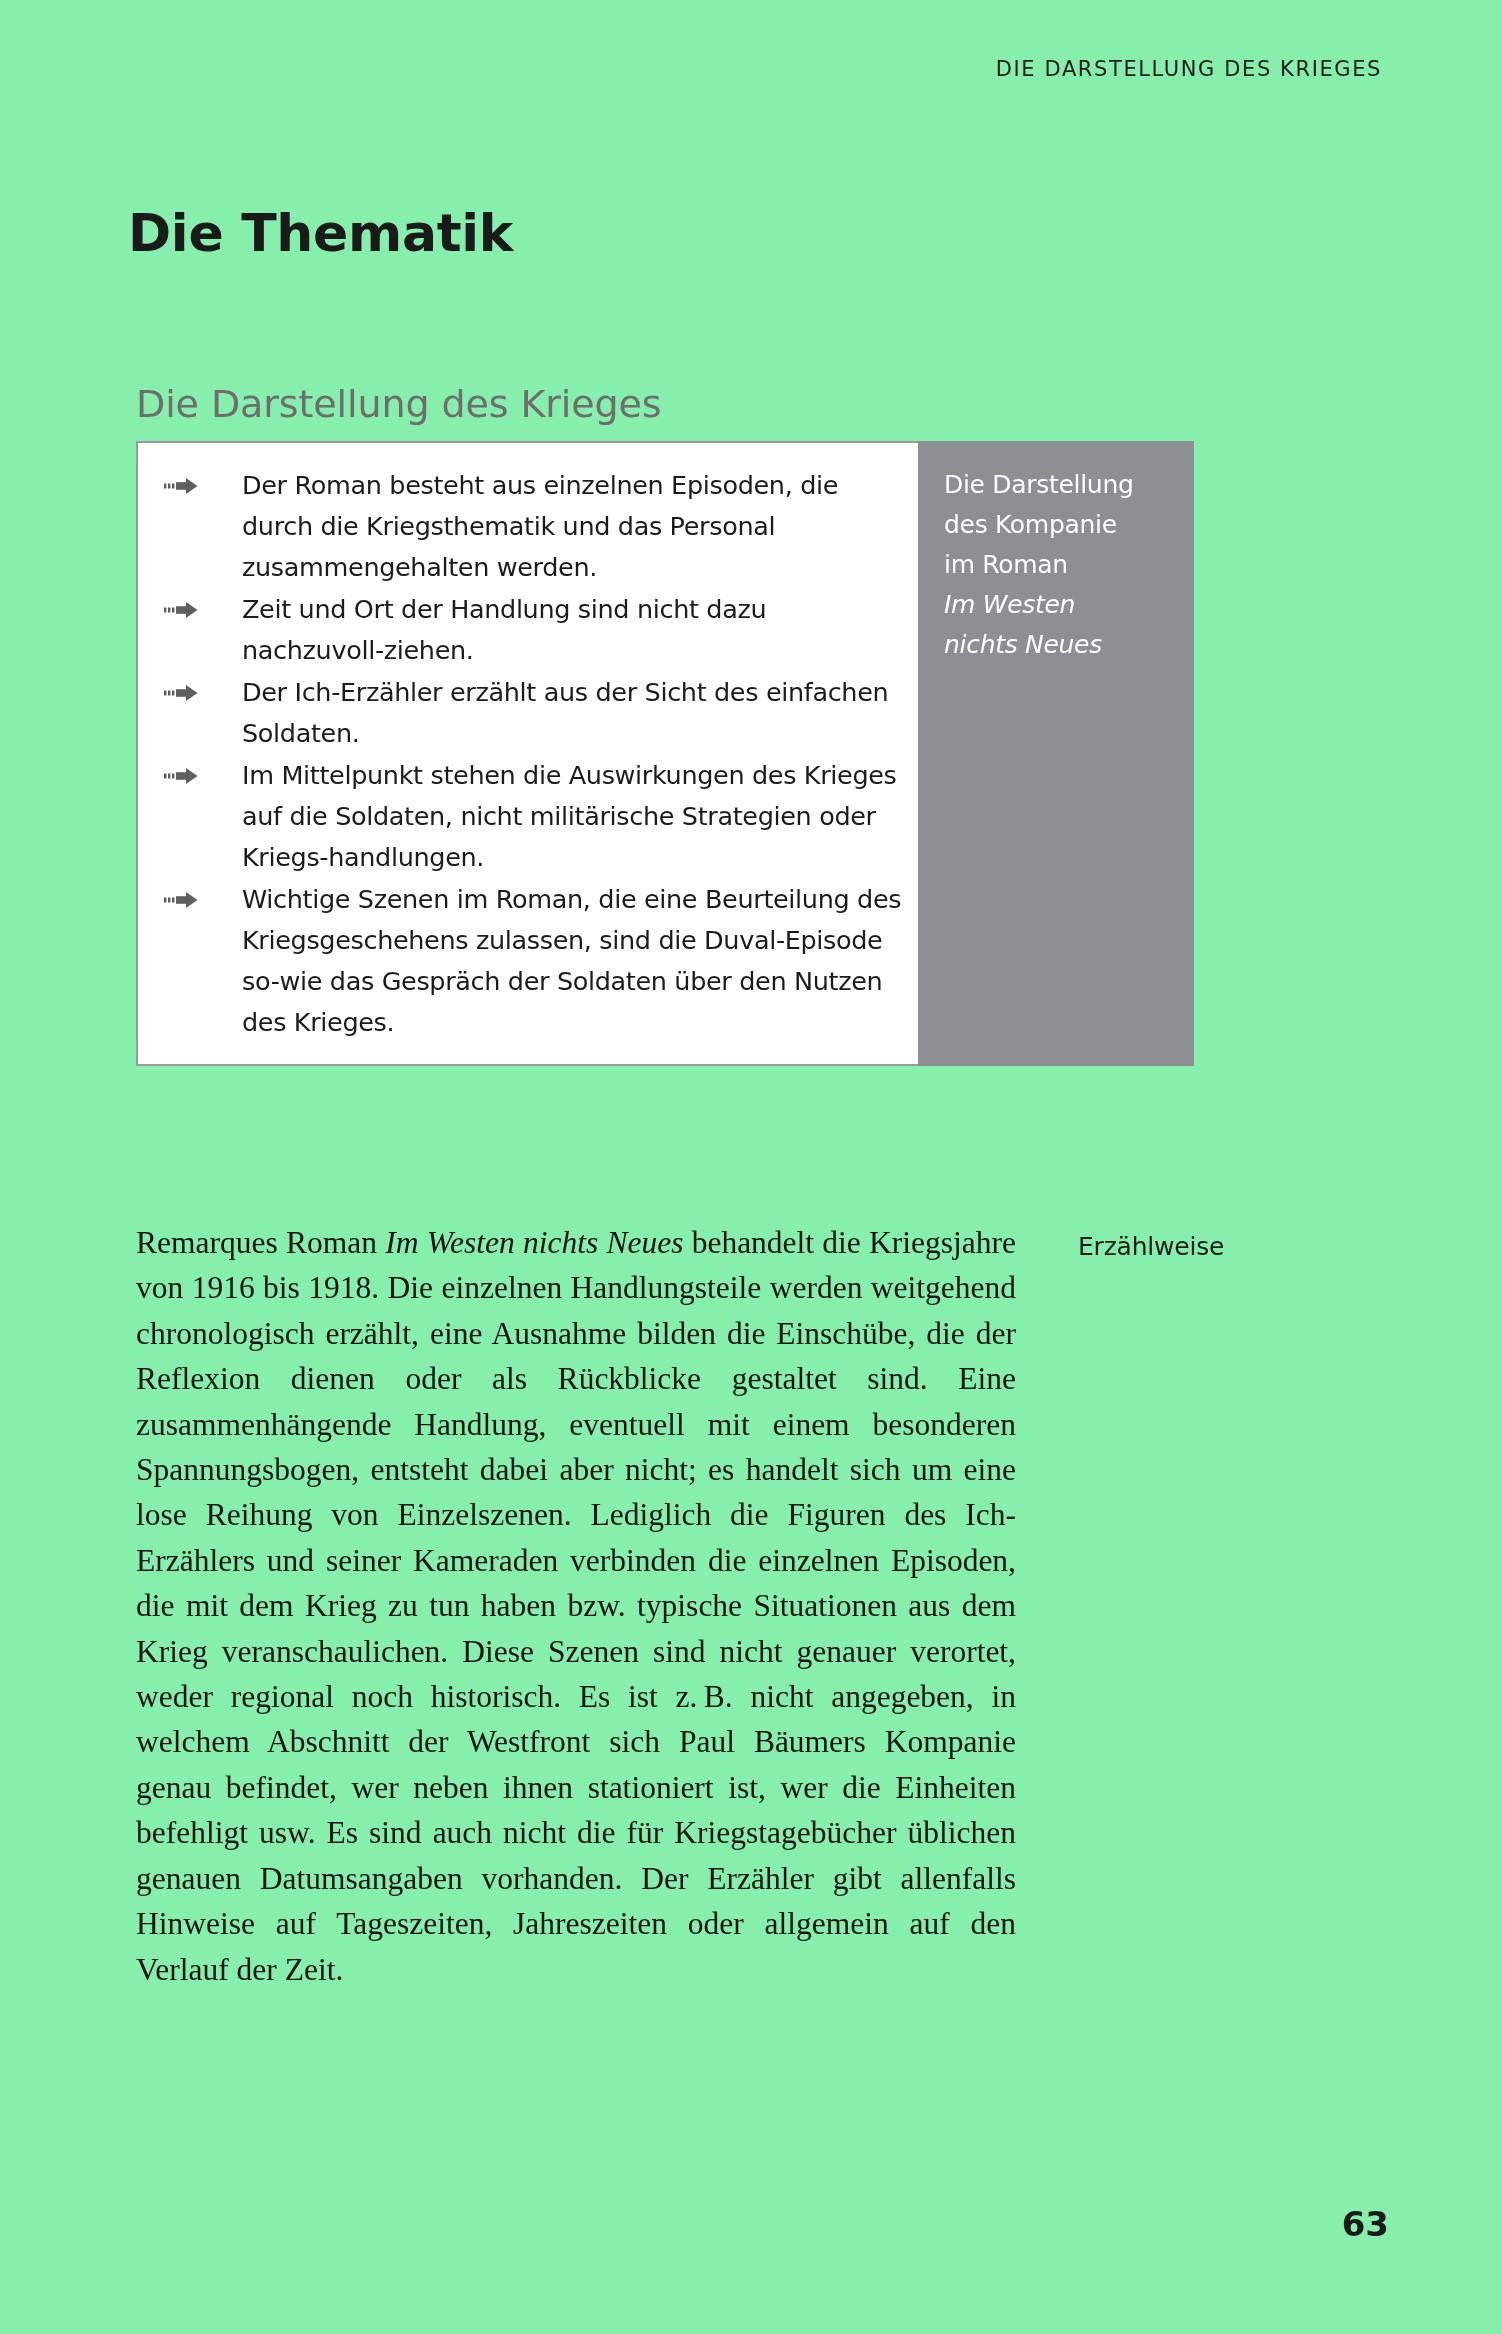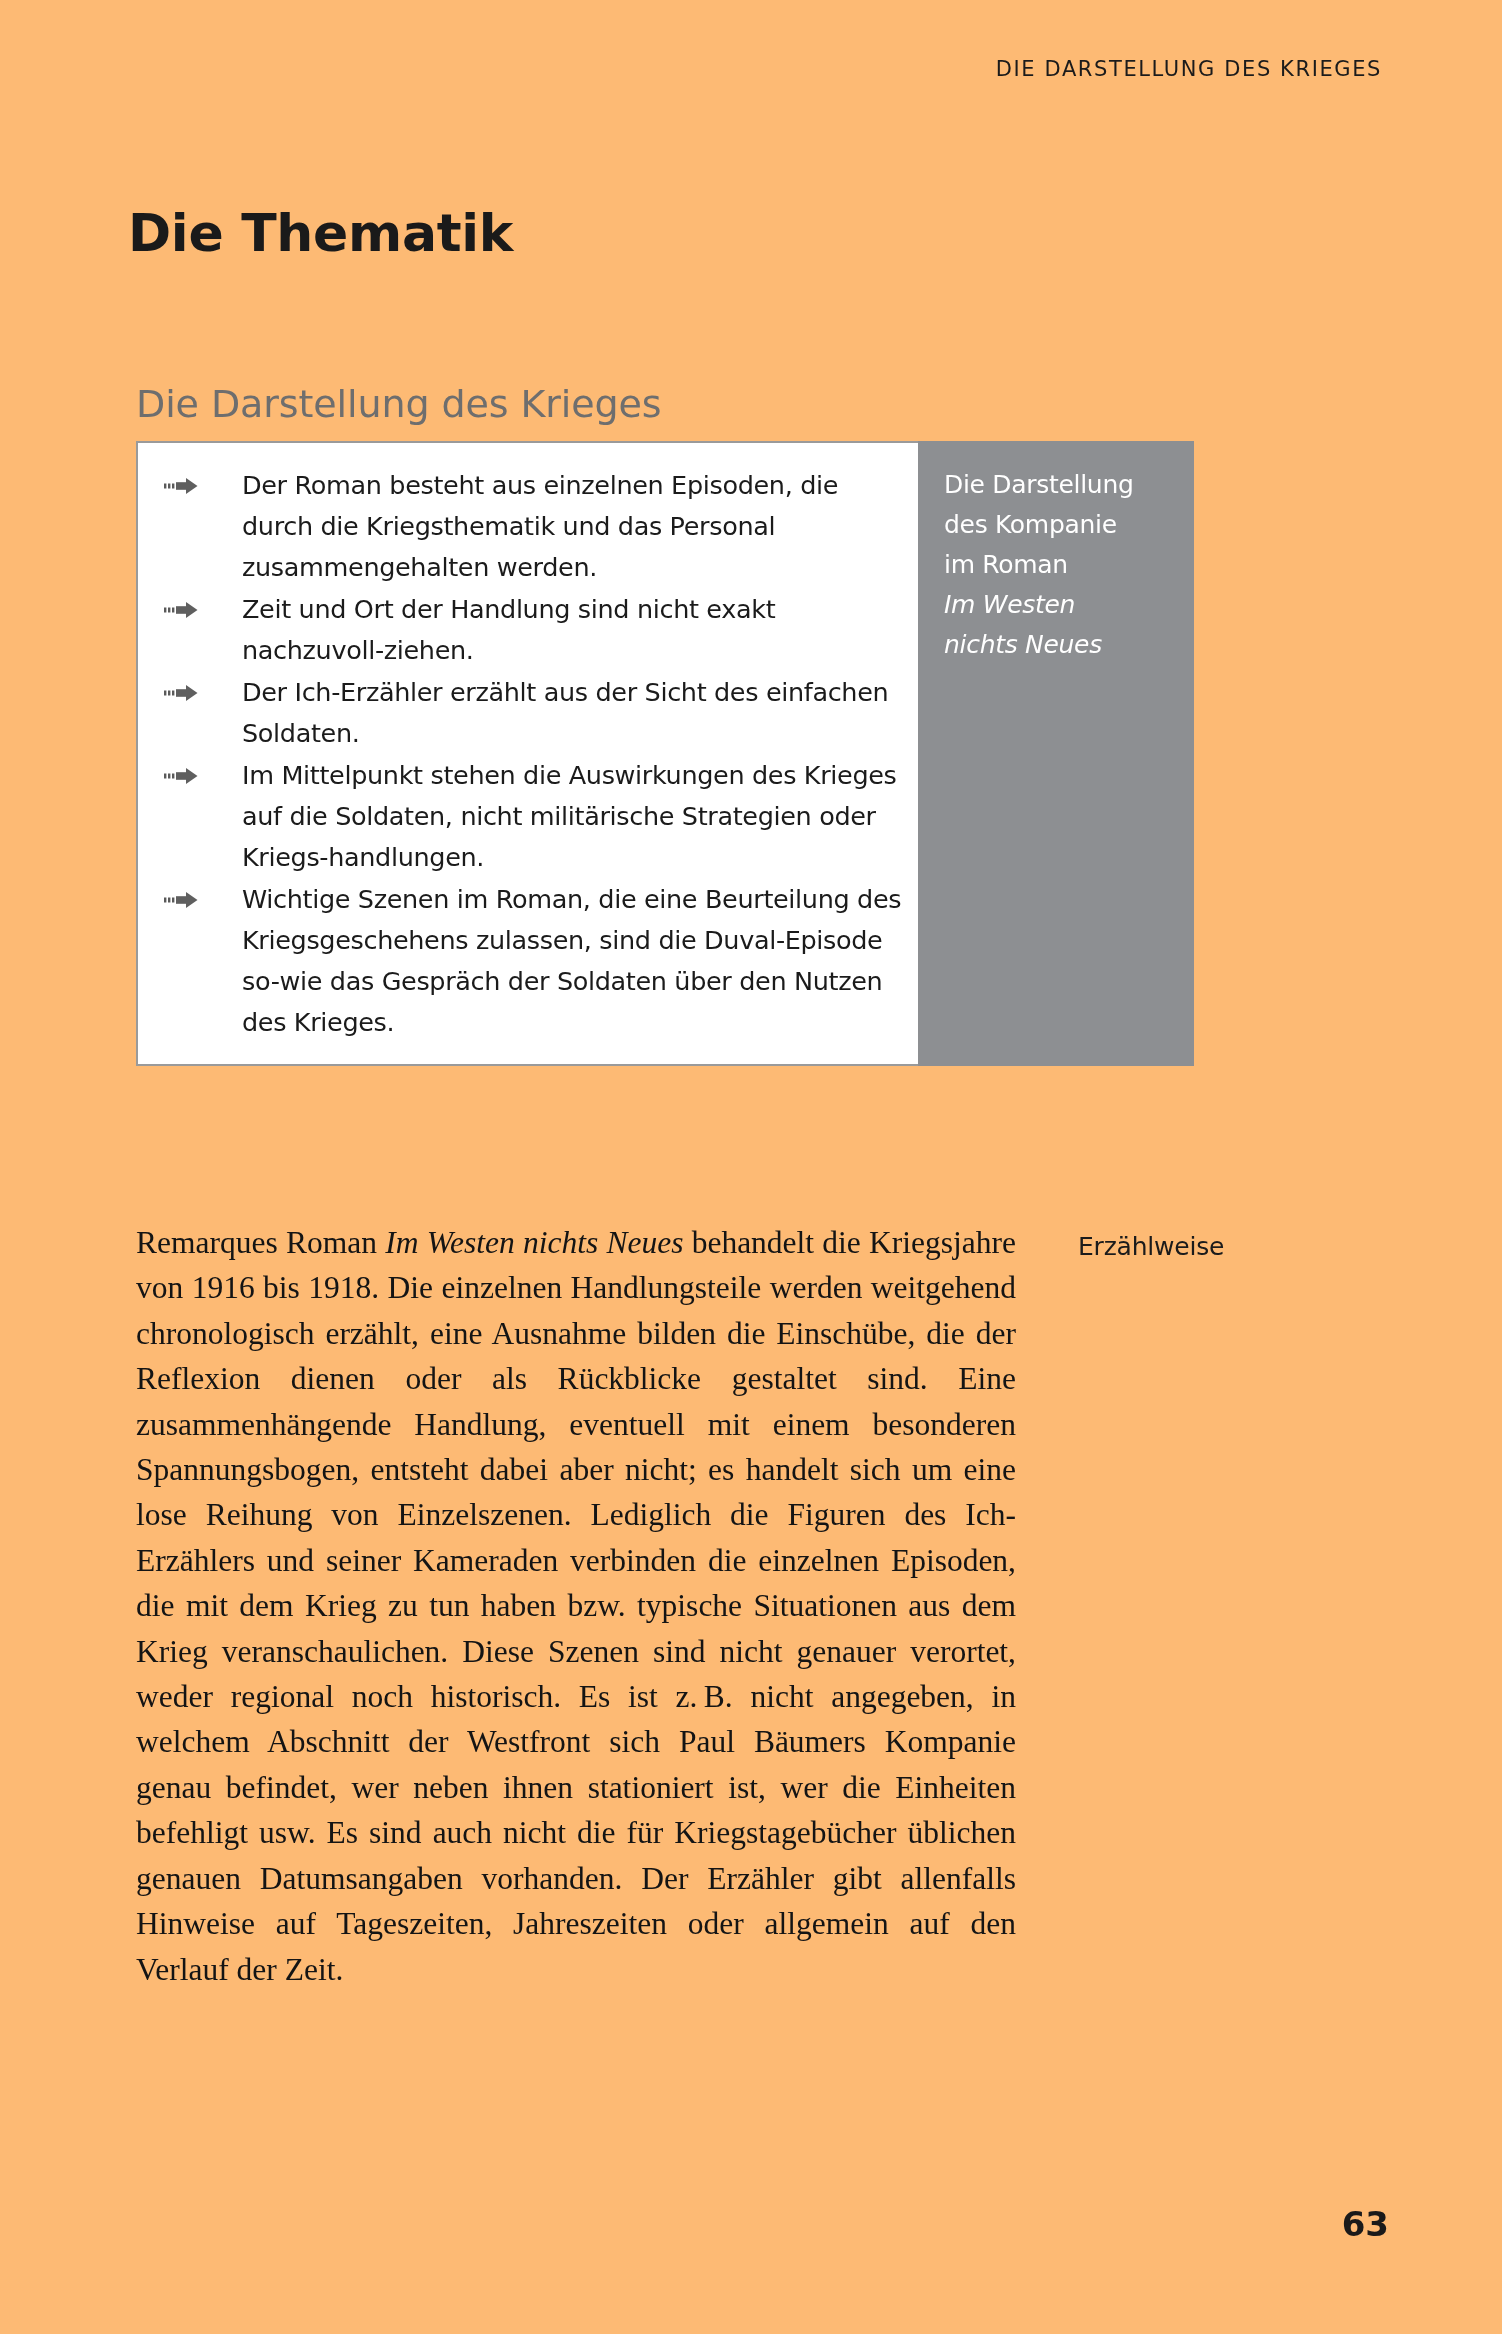--- a/index.html
+++ b/index.html
@@ -11,21 +11,21 @@
     width: 1502px;
     height: 2334px;
     position: relative;
     font-family: "Liberation Sans", sans-serif;
     -webkit-font-smoothing: antialiased;
   }
 
   .page {
     position: absolute;
     inset: 0;
-    background: #fdba74;
+    background: #86efac;
   }
 
   
   .running-header {
     position: absolute;
     top: 57px;
     right: 120px;
     font-family: "DejaVu Sans", sans-serif;
     font-size: 21px;
     letter-spacing: 1.6px;
@@ -178,21 +178,21 @@
             <span class="bullet-text">Der Roman besteht aus einzelnen Episoden, die durch die Kriegsthematik und das Personal zusammengehalten werden.</span>
           </li>
           <li class="bullet-item">
             <span class="bullet-icon"><svg width="34" height="18" viewBox="0 0 34 18" aria-hidden="true">
                 <rect x="0" y="6.5" width="2.4" height="5" fill="#5a5a5a"></rect>
                 <rect x="4" y="6.5" width="2.4" height="5" fill="#5a5a5a"></rect>
                 <rect x="8" y="6.5" width="2.4" height="5" fill="#5a5a5a"></rect>
                 <rect x="12" y="5.2" width="11" height="7.6" fill="#5f5f5f"></rect>
                 <polygon points="22,1 33.5,9 22,17" fill="#5f5f5f"></polygon>
               </svg></span>
-            <span class="bullet-text">Zeit und Ort der Handlung sind nicht exakt nachzuvoll-ziehen.</span>
+            <span class="bullet-text">Zeit und Ort der Handlung sind nicht dazu nachzuvoll-ziehen.</span>
           </li>
           <li class="bullet-item">
             <span class="bullet-icon"><svg width="34" height="18" viewBox="0 0 34 18" aria-hidden="true">
                 <rect x="0" y="6.5" width="2.4" height="5" fill="#5a5a5a"></rect>
                 <rect x="4" y="6.5" width="2.4" height="5" fill="#5a5a5a"></rect>
                 <rect x="8" y="6.5" width="2.4" height="5" fill="#5a5a5a"></rect>
                 <rect x="12" y="5.2" width="11" height="7.6" fill="#5f5f5f"></rect>
                 <polygon points="22,1 33.5,9 22,17" fill="#5f5f5f"></polygon>
               </svg></span>
             <span class="bullet-text">Der Ich-Erzähler erzählt aus der Sicht des einfachen Soldaten.</span>

